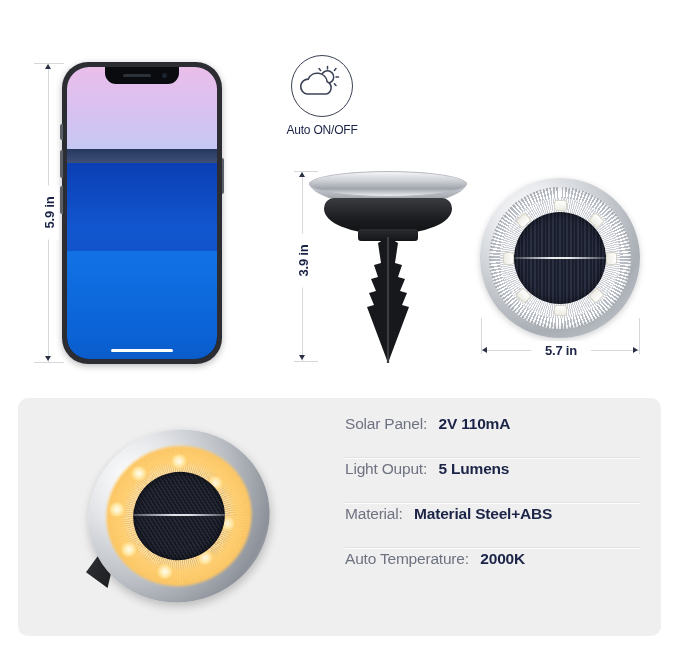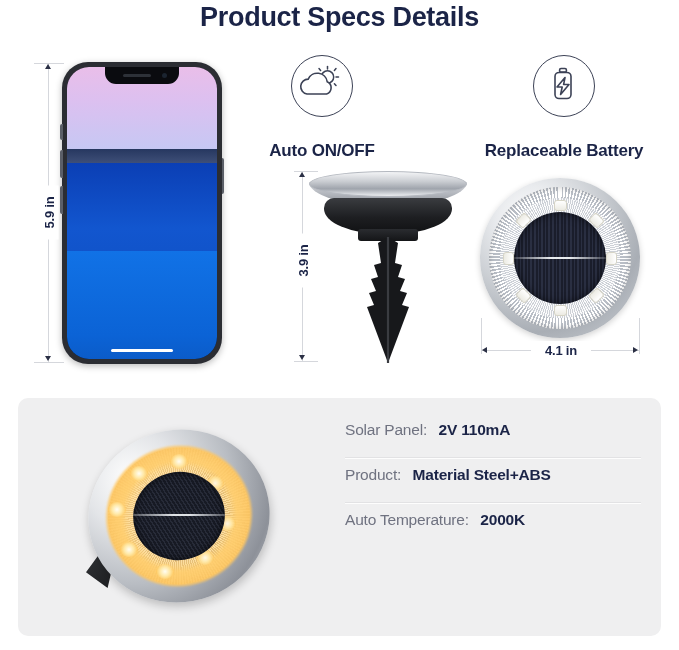--- a/index.html
+++ b/index.html
@@ -17,22 +17,22 @@
   }
 
   
   .features{position:absolute;left:262px;top:55px;width:400px;height:80px;}
   .feature{position:absolute;top:0;text-align:center;}
   .feat-circle{
     width:60px;height:60px;border-radius:50%;border:1.4px solid #3c4256;
     margin:0 auto;position:relative;background:#fff;
   }
   .feat-label{
-    margin-top:24px;font-size:17px;color:#1b2447;white-space:nowrap;
-    font-weight:bold;letter-spacing:-0.2px;
+    margin-top:6px;font-size:12px;color:#1b2447;white-space:nowrap;
+    font-weight:normal;letter-spacing:-0.2px;
   }
   .f1{left:0px;width:120px;}
   .f2{left:113px;width:120px;}
   .f3{left:222px;width:160px;}
 
   
   .phone-wrap{position:absolute;left:62px;top:62px;width:160px;height:302px;}
   .phone{
     position:absolute;inset:0;border-radius:26px;background:#2b2d33;
     box-shadow:0 2px 7px rgba(0,0,0,.28);
@@ -153,21 +153,21 @@
     position:absolute;left:18px;top:398px;width:643px;height:238px;
     background:#efeff0;border-radius:10px;
   }
   .specs{position:absolute;left:345px;top:414px;width:300px;}
   .spec-row{position:relative;height:45px;}
   .spec-row .line{
     position:absolute;left:0;bottom:0;width:296px;height:1px;background:#e2e2e4;
     border-bottom:1px solid #fdfdfd;
   }
   .spec-row:last-child .line{display:none;}
-  .spec-inner{position:absolute;left:0;top:7px;white-space:nowrap;}
+  .spec-inner{position:absolute;left:0;top:1px;white-space:nowrap;}
   .spec-label{font-size:15.5px;color:#6f7280;letter-spacing:-0.2px;}
   .spec-value{font-size:15.5px;font-weight:bold;color:#1b2447;letter-spacing:-0.2px;margin-left:7px;}
 
   
   .lit{position:absolute;left:78px;top:428px;width:200px;height:185px;}
   .lit-stake{
     position:absolute;left:8px;top:104px;width:72px;height:56px;
     background:linear-gradient(150deg,#3a3c40,#131416);
     clip-path:polygon(0% 72%,18% 40%,58% 0%,78% 14%,38% 56%,30% 100%);
   }
@@ -208,21 +208,20 @@
   .lit-led{
     position:absolute;width:18px;height:15px;border-radius:50%;
     background:radial-gradient(circle,#fffdf2 0%,#ffe9a8 40%,rgba(255,199,90,.55) 75%,rgba(255,199,90,0) 100%);
   }
 </style>
 </head>
 <body>
 
 <div class="page">
 
-  <div class="title">Product Specs Details</div>
 
   <div class="features">
 
     <div class="feature f1">
       <div class="feat-circle">
         <svg width="58" height="58" viewBox="0 0 58 58" style="position:absolute;left:0;top:0">
           <g fill="none" stroke="#3c4256" stroke-width="1.5" stroke-linecap="round">
             <circle cx="35.5" cy="21" r="6.2"></circle>
             <line x1="35.5" y1="10.5" x2="35.5" y2="13"></line>
             <line x1="44" y1="12.5" x2="42.4" y2="14.4"></line>
@@ -230,32 +229,20 @@
             <line x1="44" y1="29.5" x2="42.4" y2="27.7"></line>
             <line x1="27" y1="12.5" x2="28.6" y2="14.4"></line>
             <path d="M15 38 a7.5 7.5 0 0 1 1.2 -14.9 a10 10 0 0 1 19 2.6 a6.6 6.6 0 0 1 -0.6 12.3 z" fill="#ffffff" stroke="#3c4256" stroke-width="1.6"></path>
           </g>
         </svg>
       </div>
       <div class="feat-label">Auto ON/OFF</div>
     </div>
 
 
-    <div class="feature f3">
-      <div class="feat-circle">
-        <svg width="58" height="58" viewBox="0 0 58 58" style="position:absolute;left:0;top:0">
-          <g fill="none" stroke="#3c4256" stroke-width="1.6" stroke-linejoin="round">
-            <rect x="21" y="16.5" width="16" height="26" rx="4"></rect>
-            <rect x="25.6" y="12.5" width="6.8" height="3.6" rx="1.4"></rect>
-            <path d="M31 21.5 l-8 9.5 h5.2 l-1.6 7.5 l8.4 -10 h-5.4 z" fill="#ffffff"></path>
-          </g>
-        </svg>
-      </div>
-      <div class="feat-label">Replaceable Battery</div>
-    </div>
   </div>
 
   <div class="phone-wrap">
     <div class="phone">
       <div class="btn-l" style="top:62px;height:16px"></div>
       <div class="btn-l" style="top:88px;height:28px"></div>
       <div class="btn-l" style="top:124px;height:28px"></div>
       <div class="btn-r" style="top:96px;height:36px"></div>
       <div class="phone-inner">
         <div class="wall-top"></div>
@@ -317,21 +304,21 @@
     <div class="led" style="left:37px;top:37px;transform:rotate(135deg)"></div>
     <div class="tl-panel"></div>
   </div>
 
   <div>
     <div class="dimline dim-v" style="left:481px;top:318px;height:36px;"></div>
     <div class="dimline dim-v" style="left:639px;top:318px;height:36px;"></div>
     <div class="dimline dim-h" style="left:481px;top:350px;width:158px;"></div>
     <div class="arrow" style="left:482px;top:346.5px;border-top:3.5px solid transparent;border-bottom:3.5px solid transparent;border-right:5px solid #2b3045;"></div>
     <div class="arrow" style="left:633px;top:346.5px;border-top:3.5px solid transparent;border-bottom:3.5px solid transparent;border-left:5px solid #2b3045;"></div>
-    <div class="dim-label" style="left:531px;top:341px;width:58px;text-align:center;">4.1 in</div>
+    <div class="dim-label" style="left:531px;top:341px;width:58px;text-align:center;">5.7 in</div>
   </div>
 
   <div class="panel"></div>
 
   <div class="lit">
     <div class="lit-stake"></div>
     <div class="lit-body"></div>
     <div class="lit-diff"></div>
     <div class="lit-glow"></div>
     <div class="lit-led" style="left:92px;top:26px;"></div>
@@ -348,21 +335,28 @@
   <div class="specs">
     <div class="spec-row">
       <div class="spec-inner">
         <span class="spec-label">Solar Panel:</span>
         <span class="spec-value">2V 110mA</span>
       </div>
       <div class="line"></div>
     </div>
     <div class="spec-row">
       <div class="spec-inner">
-        <span class="spec-label">Product:</span>
+        <span class="spec-label">Light Ouput:</span>
+        <span class="spec-value">5 Lumens</span>
+      </div>
+      <div class="line"></div>
+    </div>
+    <div class="spec-row">
+      <div class="spec-inner">
+        <span class="spec-label">Material:</span>
         <span class="spec-value">Material Steel+ABS</span>
       </div>
       <div class="line"></div>
     </div>
     <div class="spec-row">
       <div class="spec-inner">
         <span class="spec-label">Auto Temperature:</span>
         <span class="spec-value">2000K</span>
       </div>
 

